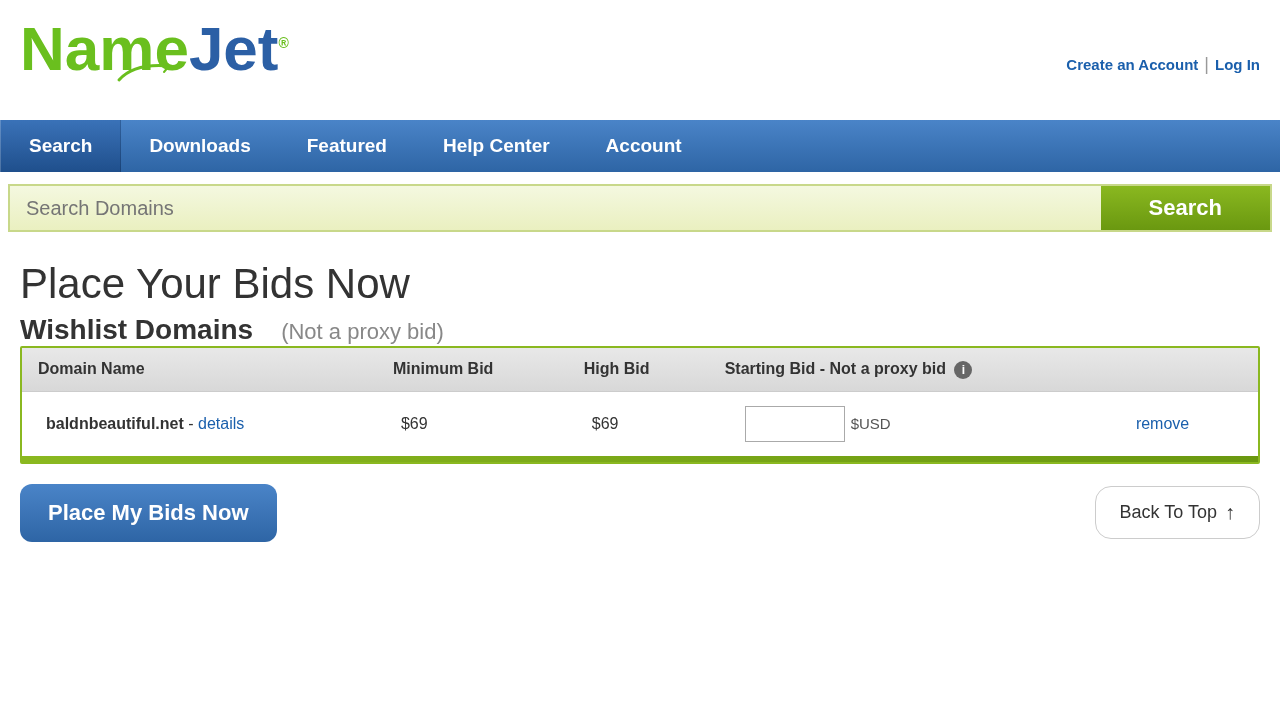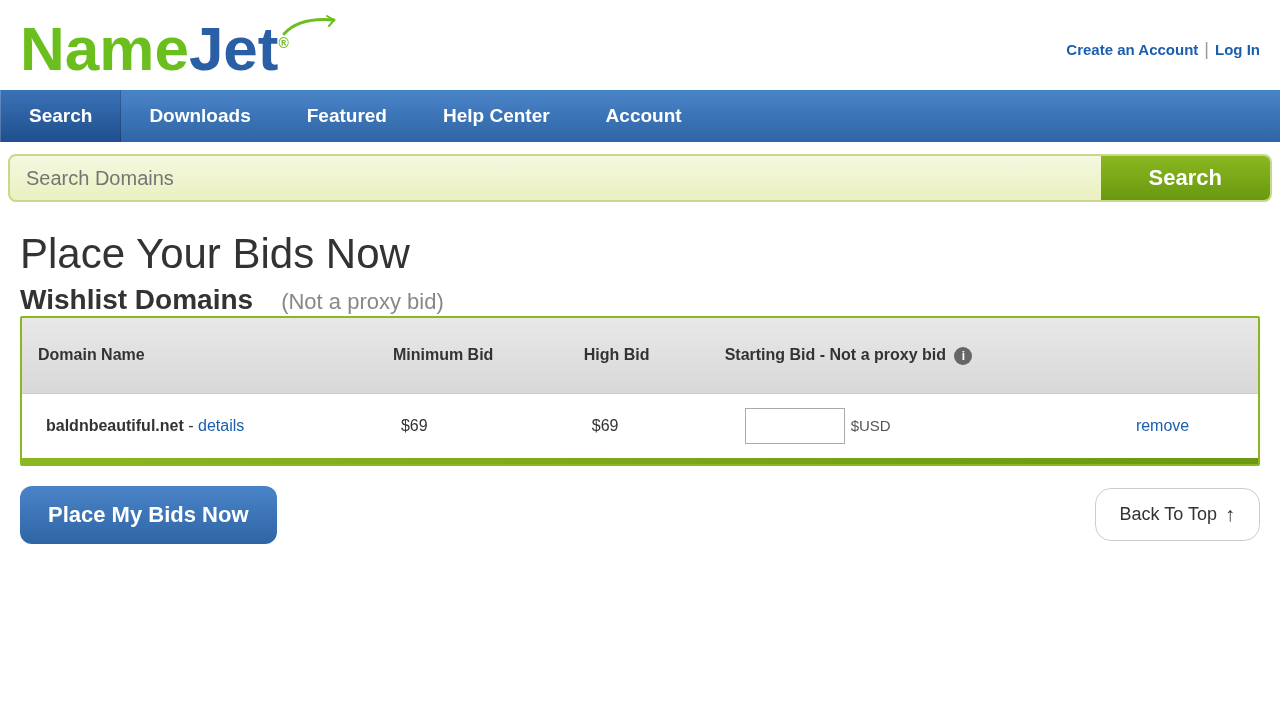--- a/index.html
+++ b/index.html
@@ -8,20 +8,21 @@
     
     .header {
       display: flex;
       justify-content: space-between;
       align-items: center;
       padding: 18px 20px 10px 20px;
     }
     .logo-container {
       display: flex;
       align-items: center;
+      flex-direction: column;
     }
     .logo-text {
       font-size: 62px;
       font-weight: bold;
       line-height: 1;
     }
     .logo-name {
       color: #6abf1e;
     }
     .logo-jet {
@@ -71,21 +72,21 @@
       border-left: 1px solid rgba(255,255,255,0.2);
       border-right: 1px solid rgba(0,0,0,0.15);
     }
 
     
     .search-bar-container {
       display: flex;
       margin: 12px 8px;
       height: 48px;
       border: 2px solid #c8d88a;
-      border-radius: 8px;
+      border-radius: 0;
       overflow: hidden;
       background: linear-gradient(to bottom, #f4f8e0, #eaf0c0);
     }
     .search-input {
       flex: 1;
       border: none;
       background: transparent;
       padding: 0 16px;
       font-size: 20px;
       color: #555;
@@ -135,21 +136,21 @@
     }
     .bids-table {
       width: 100%;
       border-collapse: collapse;
       background: #fff;
     }
     .bids-table thead tr {
       background: linear-gradient(to bottom, #e8e8e8, #d8d8d8);
     }
     .bids-table thead th {
-      padding: 28px 16px;
+      padding: 12px 16px;
       text-align: left;
       font-size: 16px;
       font-weight: bold;
       color: #333;
       border-bottom: 1px solid #ccc;
     }
     .bids-table tbody tr {
       background: #fff;
     }
     .bids-table tbody tr:nth-child(even) {

